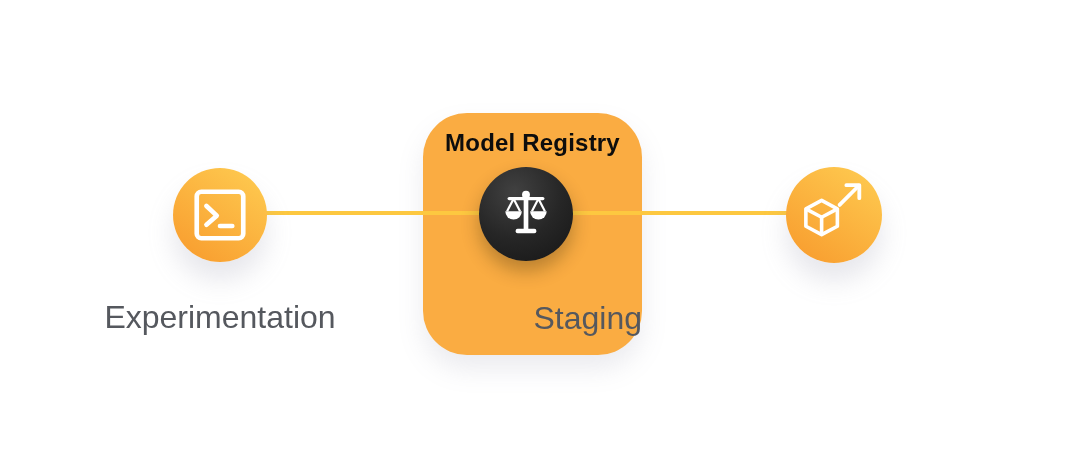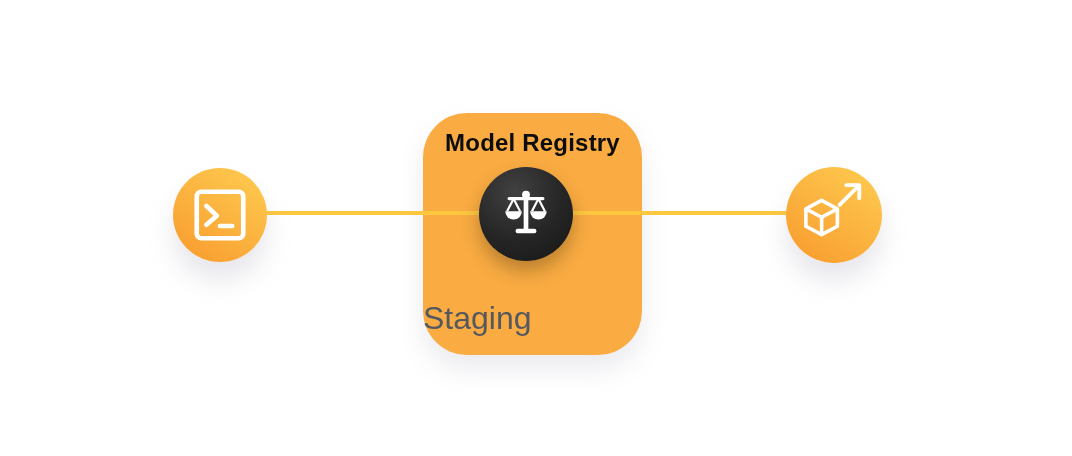--- a/index.html
+++ b/index.html
@@ -85,21 +85,21 @@
     z-index: 4;
     white-space: nowrap;
   }
   .label-experimentation { left: 60px;  width: 320px; }
   .label-production      { left: 683px; width: 320px; }
   .label-staging {
     position: absolute;
     bottom: 18px;
     left: 0;
     width: 100%;
-    text-align: left;
+    text-align: right;
     font-size: 32px;
     font-weight: 400;
     color: #55585E;
     white-space: nowrap;
   }
   svg { display: block; }
 </style>
 </head>
 <body>
 
@@ -107,20 +107,21 @@
 
   <div class="connector"></div>
 
   <div class="node node-experimentation">
     <svg width="62" height="62" viewBox="0 0 48 48">
       <rect x="6" y="6" width="36" height="36" rx="3.5" fill="none" stroke="#ffffff" stroke-width="3.6"></rect>
       <polyline points="13.5,17 21.5,24.5 13.5,31.5" fill="none" stroke="#ffffff" stroke-width="3.6" stroke-linecap="round" stroke-linejoin="round"></polyline>
       <line x1="24" y1="32.5" x2="33.5" y2="32.5" stroke="#ffffff" stroke-width="3.6" stroke-linecap="round"></line>
     </svg>
   </div>
+  <div class="stage-label label-experimentation">Experimentation</div>
 
   <div class="registry-card">
     <div class="registry-title">Model Registry</div>
     <div class="label-staging stage-label-staging">Staging</div>
   </div>
   <div class="node-staging">
     <svg width="54" height="54" viewBox="0 0 60 60">
       <circle cx="30" cy="8.5" r="4.4" fill="#ffffff"></circle>
       <rect x="9.5" y="11" width="41" height="3.6" rx="1.8" fill="#ffffff"></rect>
       <path d="M16.2 13 L9 27 M16.2 13 L23.4 27" fill="none" stroke="#ffffff" stroke-width="2.4"></path>

